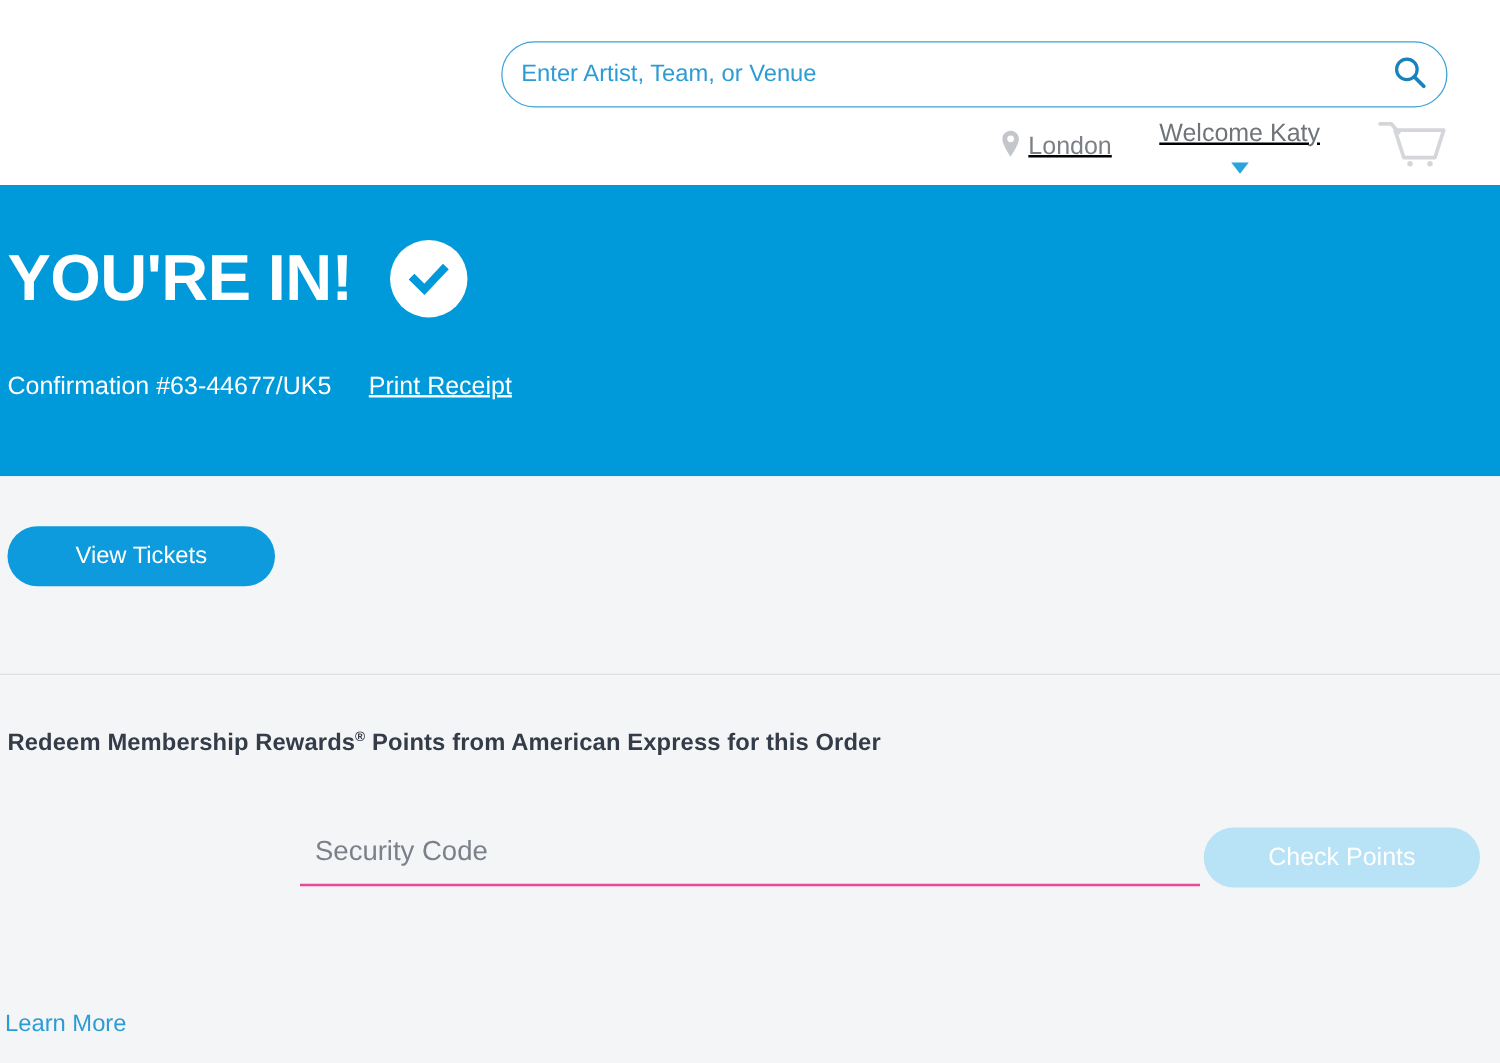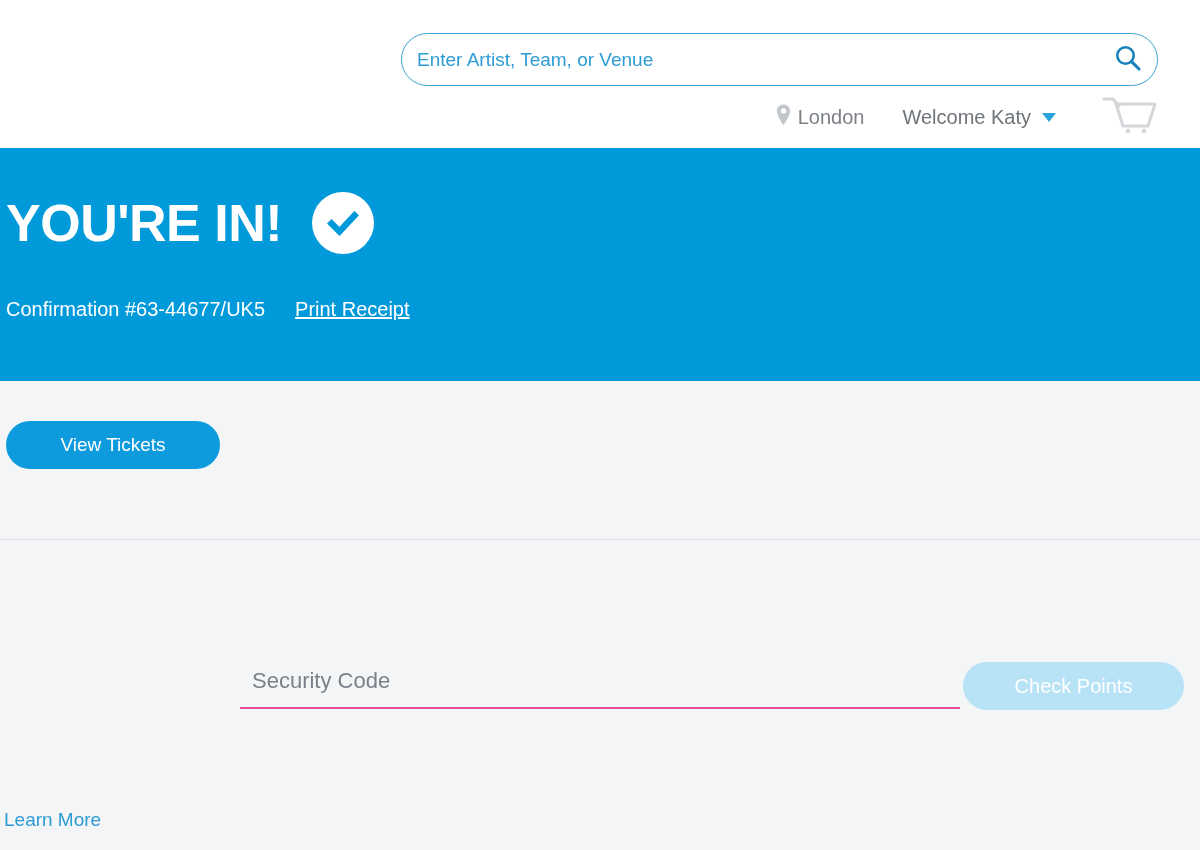--- a/index.html
+++ b/index.html
@@ -64,40 +64,42 @@
     justify-content: center;
   }
 
   .nav-row {
     position: absolute;
     right: 42px;
     top: 98px;
     display: flex;
     align-items: center;
     height: 38px;
+    text-decoration: underline;
   }
 
   .nav-location {
     display: flex;
     align-items: center;
     gap: 7px;
     margin-right: 38px;
     cursor: pointer;
   }
   .nav-location .label {
     font-size: 20px;
     color: #7b7f86;
   }
 
   .nav-welcome {
     display: flex;
     align-items: center;
     gap: 11px;
     margin-right: 46px;
     cursor: pointer;
+    flex-direction: column;
   }
   .nav-welcome .label {
     font-size: 20px;
     color: #6f7479;
   }
   .caret {
     width: 0; height: 0;
     border-left: 7px solid transparent;
     border-right: 7px solid transparent;
     border-top: 9px solid #29a3dc;
@@ -339,20 +341,23 @@
   </div>
 
 </div>
 
 <div class="content" style="height:469px;">
 
   <button class="view-tickets">View Tickets</button>
 
   <div class="divider"></div>
 
+  <div class="rewards-heading">
+    <span>Redeem Membership Rewards</span><sup>®</sup><span> Points from American Express for this Order</span>
+  </div>
 
   <div class="form-row">
     <input class="sec-code-input" type="text" placeholder="Security Code" style="">
     <button class="check-points">Check Points</button>
   </div>
 
   <a class="learn-more" href="#">Learn More</a>
 
 </div>
 

